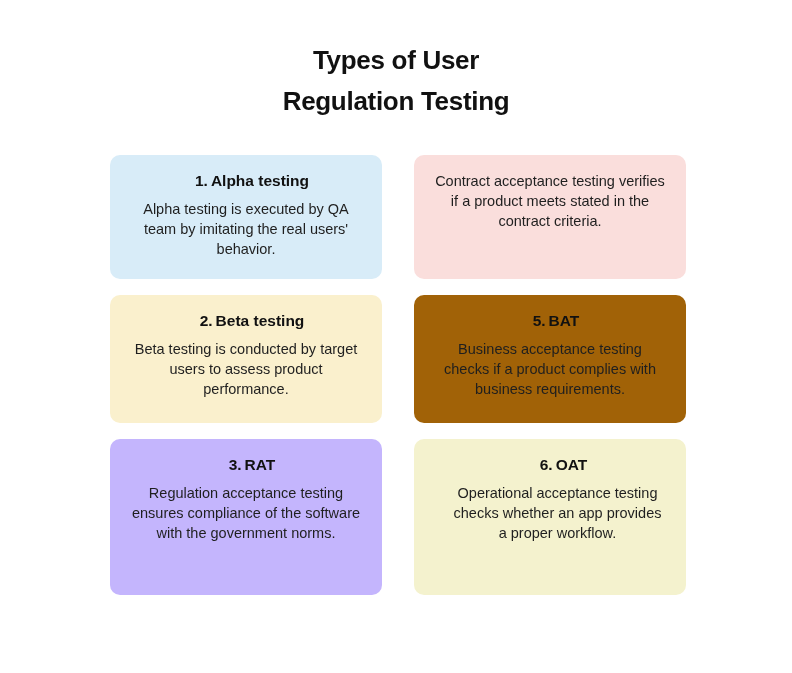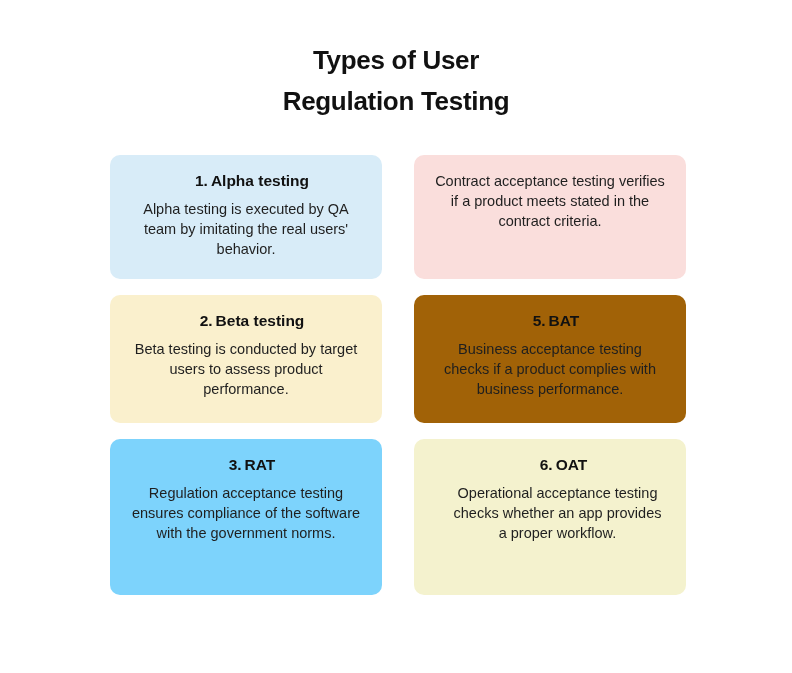--- a/index.html
+++ b/index.html
@@ -102,40 +102,40 @@
         <p class="card-body">Alpha testing is executed by QA team by imitating the real users' behavior.</p>
       </div>
 
       <div class="card c2 left-pad" style="background:#faf0cd">
         <p class="card-title">
           <span class="num">2.</span><span>Beta testing</span>
         </p>
         <p class="card-body">Beta testing is conducted by target users to assess product performance.</p>
       </div>
 
-      <div class="card c3 left-pad" style="background:#7dd3fc">
+      <div class="card c3 left-pad" style="background:#c4b5fd">
         <p class="card-title">
           <span class="num">3.</span><span>RAT</span>
         </p>
         <p class="card-body">Regulation acceptance testing ensures compliance of the software with the government norms.</p>
       </div>
 
     </div>
 
     <div class="col">
 
       <div class="card c4 left-pad" style="background:#fadedc">
         <p class="card-body">Contract acceptance testing verifies if a product meets stated in the contract criteria.</p>
       </div>
 
       <div class="card c5 left-pad" style="background:#a16207">
         <p class="card-title">
           <span class="num">5.</span><span>BAT</span>
         </p>
-        <p class="card-body">Business acceptance testing checks if a product complies with business performance.</p>
+        <p class="card-body">Business acceptance testing checks if a product complies with business requirements.</p>
       </div>
 
       <div class="card c6 left-pad" style="background:#f4f2ce">
         <p class="card-title">
           <span class="num">6.</span><span>OAT</span>
         </p>
         <p class="card-body">Operational acceptance testing checks whether an app provides a proper workflow.</p>
       </div>
 
     </div>

